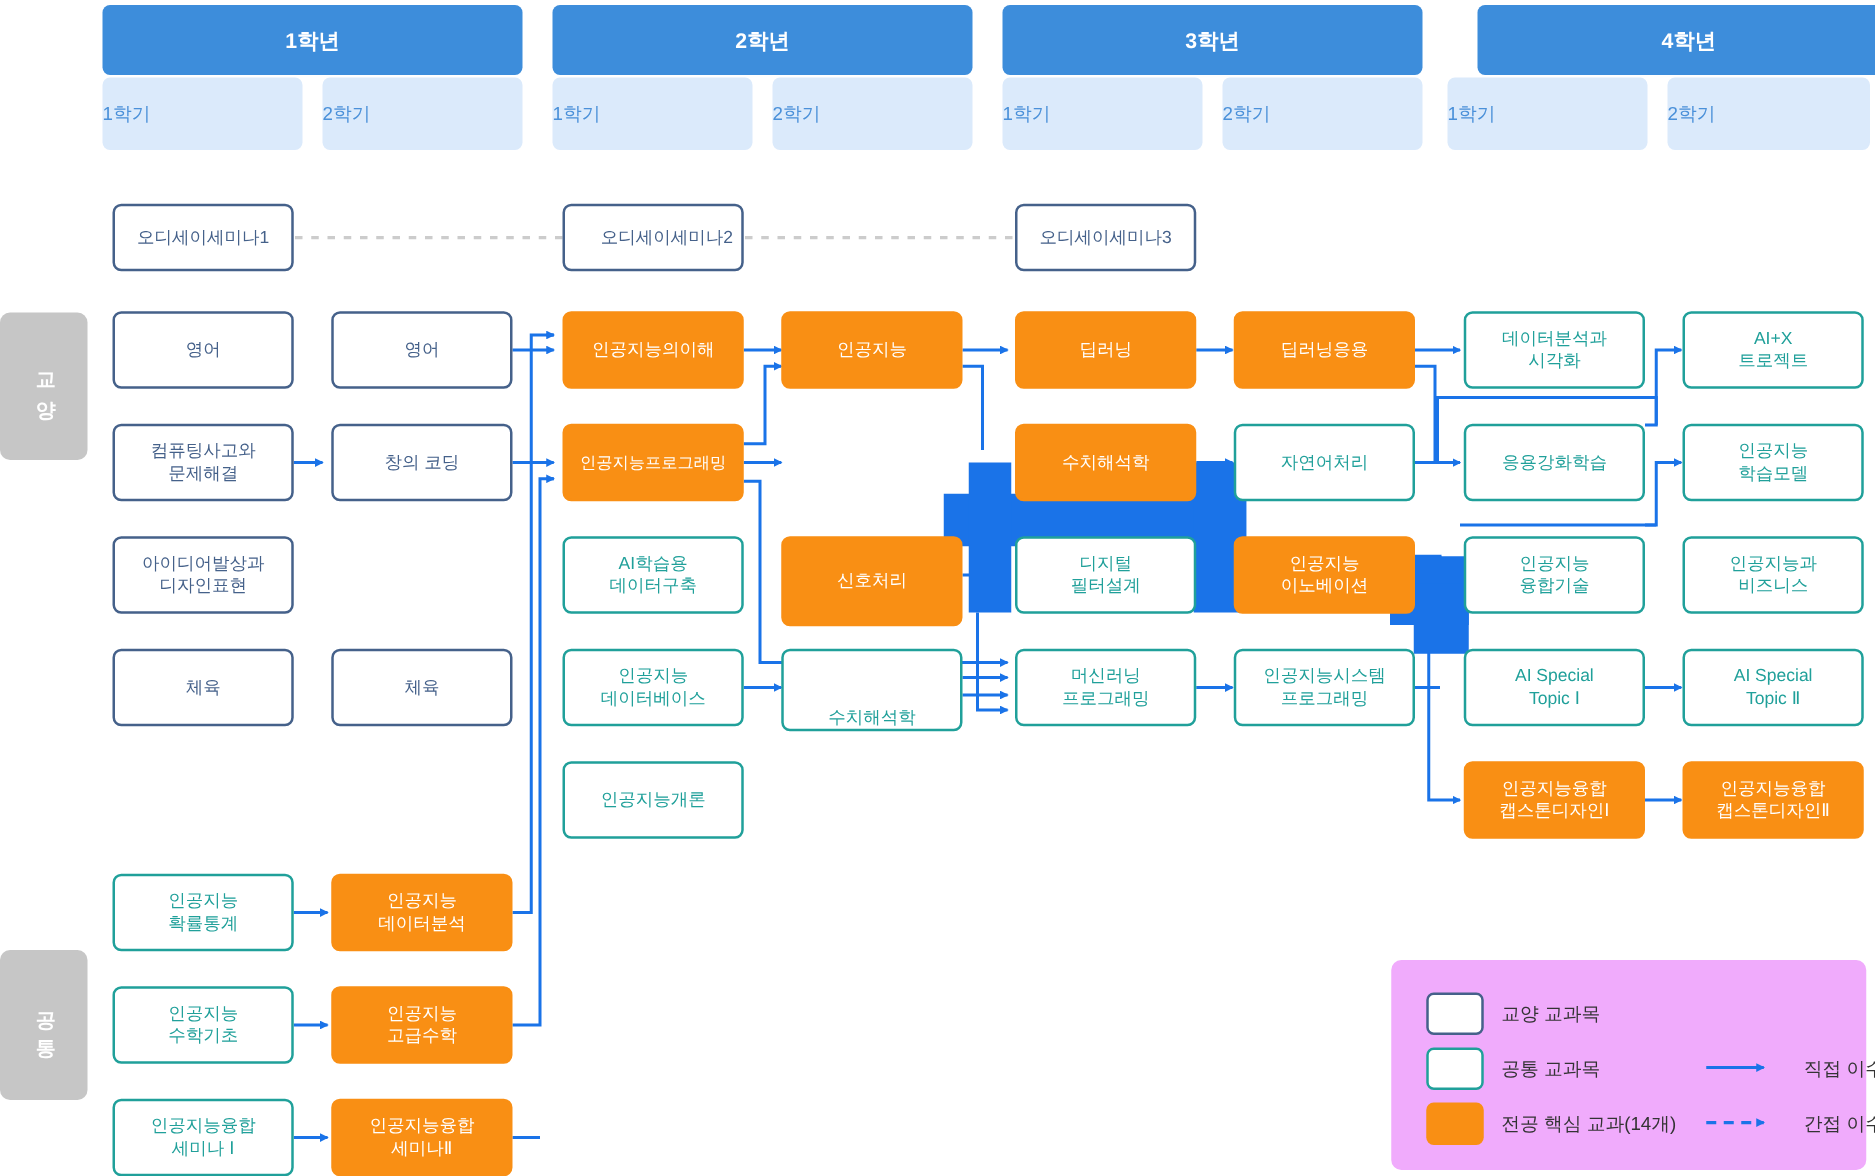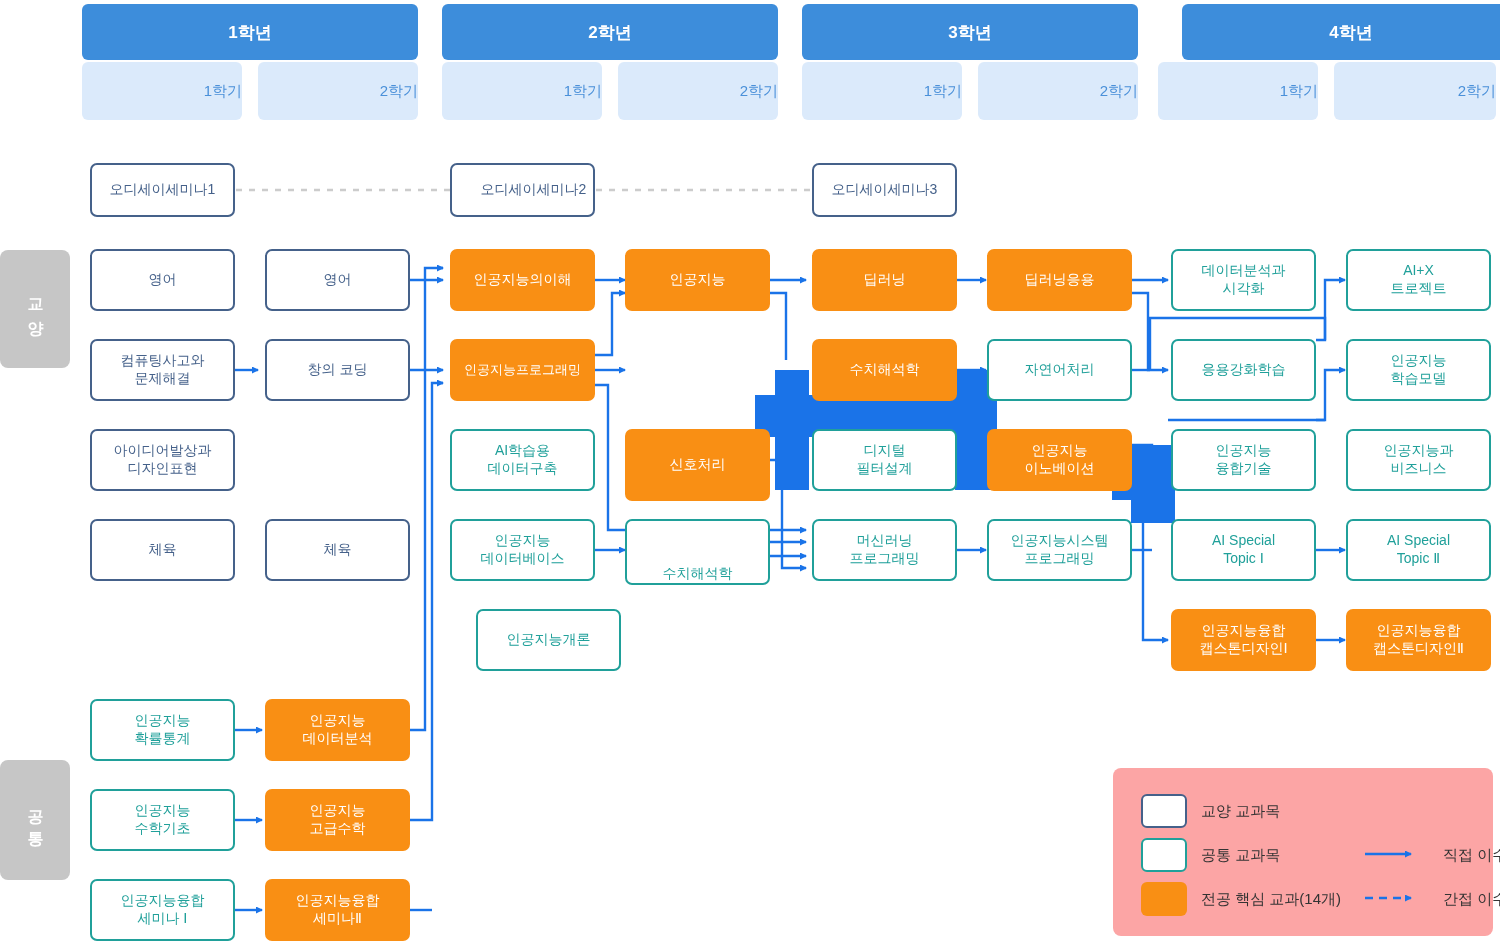--- a/index.html
+++ b/index.html
@@ -16,21 +16,21 @@
 
   
   .year-head{
     position:absolute;height:56px;border-radius:6px;
     background:#3d8ddb;color:#fff;font-size:17px;font-weight:bold;
     display:flex;align-items:center;justify-content:center;
   }
   .sem-head{
     position:absolute;height:58px;border-radius:6px;
     background:#dbeafb;color:#4a90d9;font-size:15px;
-    display:flex;align-items:center;justify-content:flex-end;
+    display:flex;align-items:center;justify-content:flex-start;
   }
 
   
   .side-label{
     position:absolute;width:70px;border-radius:8px;
     background:#c6c6c6;color:#ffffff;font-size:16px;font-weight:bold;
     display:flex;align-items:center;justify-content:center;
     writing-mode:vertical-rl;letter-spacing:6px;
   }
 
@@ -44,21 +44,21 @@
     z-index:5;
   }
   .node.gyoyang{background:#ffffff;border:2px solid #4a6someone;}
   .node.gyoyang{background:#ffffff;border:2px solid #45618a;color:#45618a;}
   .node.common{background:#ffffff;border:2px solid #20a09a;color:#20a09a;}
   .node.major{background:#f98f14;border:2px solid #f98f14;color:#ffffff;}
 
   
   .legend{
     position:absolute;left:1113px;top:768px;width:380px;height:168px;
-    background:#fca5a5;border-radius:8px;z-index:20;
+    background:#f0abfc;border-radius:8px;z-index:20;
   }
   .legend-sw{position:absolute;width:46px;height:34px;border-radius:6px;box-sizing:border-box;}
   .legend-sw.gyoyang{background:#fff;border:2px solid #45618a;}
   .legend-sw.common{background:#fff;border:2px solid #20a09a;}
   .legend-sw.major{background:#f98f14;}
   .legend-txt{position:absolute;font-size:15px;color:#333;white-space:nowrap;}
   .legend-arrow-txt{position:absolute;font-size:15px;color:#333;white-space:nowrap;}
 
   svg.wires{position:absolute;left:0;top:0;width:1500px;height:941px;z-index:2;pointer-events:none;}
   svg.blobs{position:absolute;left:0;top:0;width:1500px;height:941px;z-index:3;pointer-events:none;}
@@ -251,21 +251,21 @@
   <div class="node major" style="left:450px;top:249px;width:145px;height:62px;">
     <span>인공지능의이해</span></div>
   <div class="node major" style="left:450px;top:339px;width:145px;height:62px;font-size:13px;">
     <span>인공지능프로그래밍</span></div>
   <div class="node common" style="left:450px;top:429px;width:145px;height:62px;">
     <span>AI학습용
 데이터구축</span></div>
   <div class="node common" style="left:450px;top:519px;width:145px;height:62px;">
     <span>인공지능
 데이터베이스</span></div>
-  <div class="node common" style="left:450px;top:609px;width:145px;height:62px;margin-left:26px;">
+  <div class="node common" style="left:450px;top:609px;width:145px;height:62px;">
     <span>인공지능개론</span></div>
 
   <div class="node major" style="left:625px;top:249px;width:145px;height:62px;">
     <span>인공지능</span></div>
   <div class="node major" style="left:625px;top:429px;width:145px;height:72px;">
     <span>신호처리</span></div>
   <div class="node common" style="left:625px;top:519px;width:145px;height:66px;align-items:flex-end;">
     <span>수치해석학</span></div>
 
   <div class="node major" style="left:812px;top:249px;width:145px;height:62px;">

